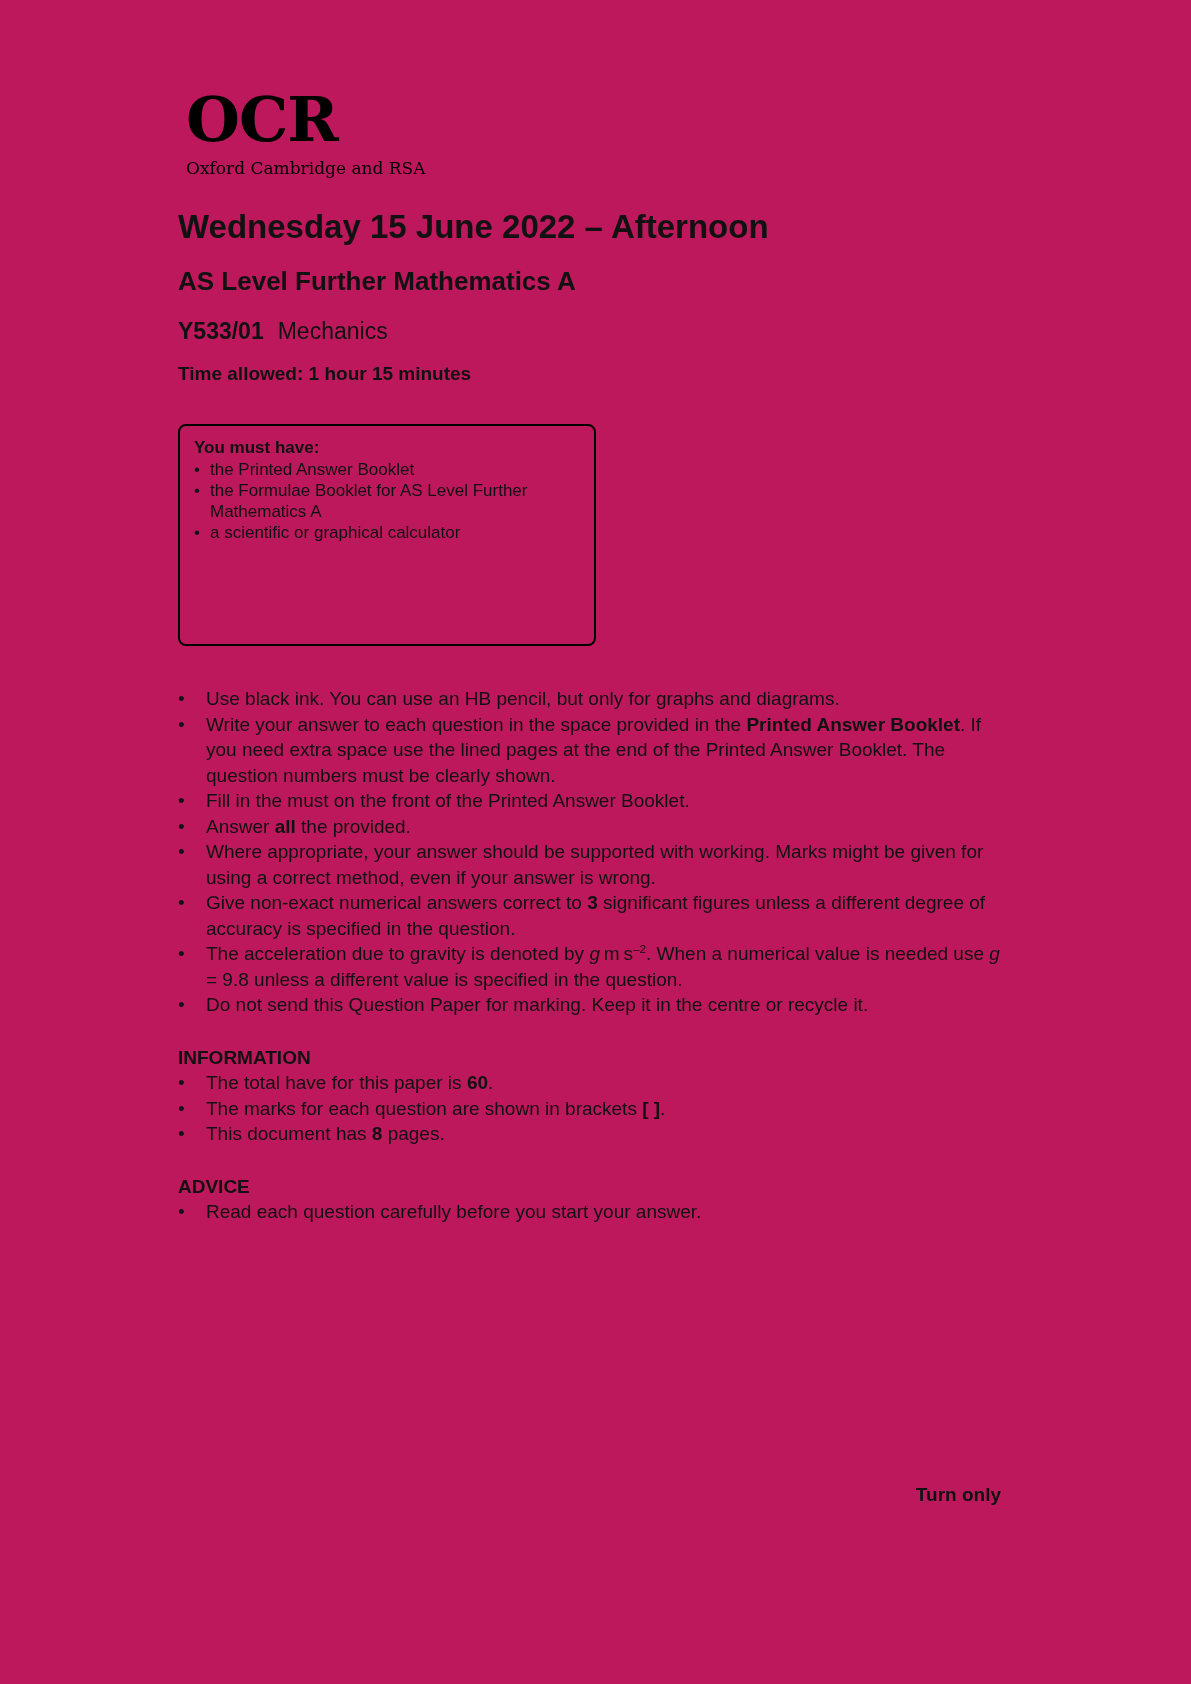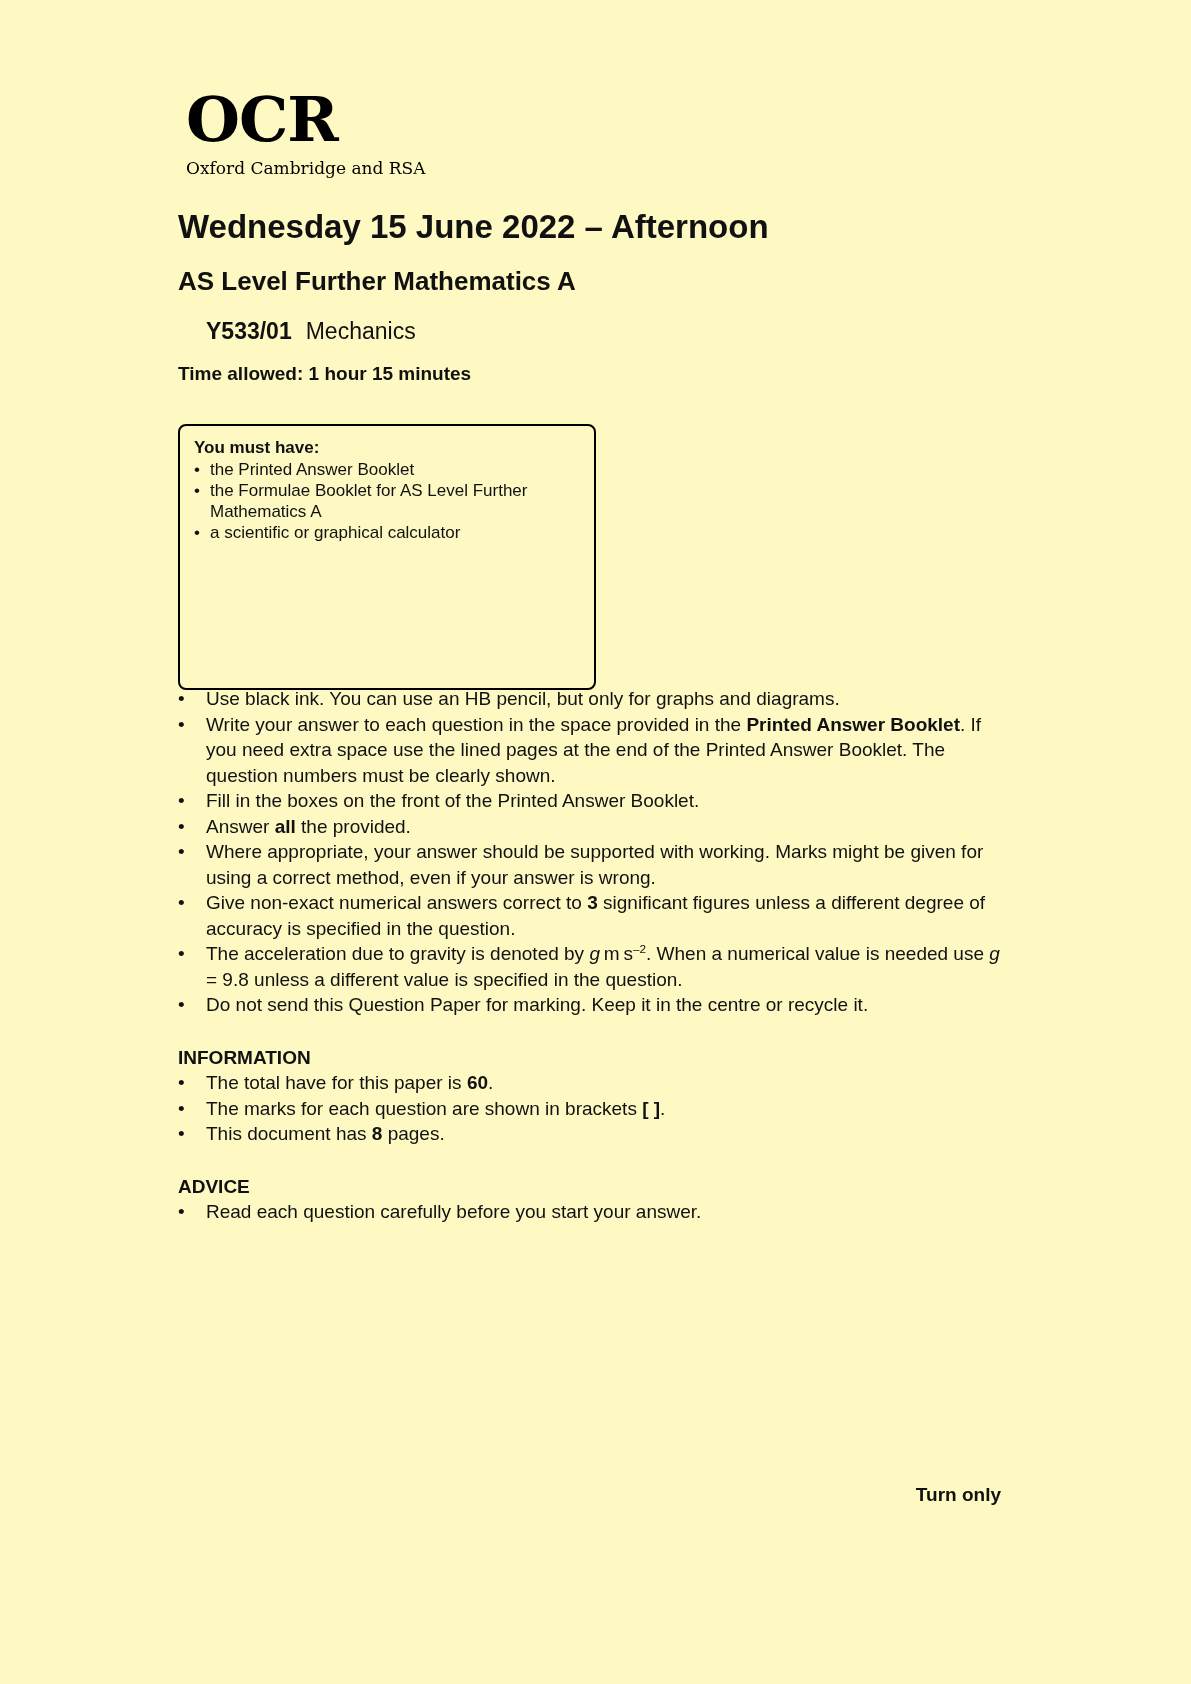--- a/index.html
+++ b/index.html
@@ -1,21 +1,21 @@
 <!DOCTYPE html>
 <html><head>
 <meta charset="utf-8">
 <style>
   * { margin: 0; padding: 0; box-sizing: border-box; }
   html, body { background: #ffffff; }
   .page {
     position: relative;
     width: 1191px;
     height: 1684px;
-    background: #fef9c3;
+    background: #be185d;
     color: #111111;
     font-family: "Liberation Sans", sans-serif;
     overflow: hidden;
   }
 
   
   .logo-block { position: absolute; left: 186px; top: 88px; }
   .logo-text {
     font-family: "DejaVu Serif", serif;
     font-weight: 700;
@@ -36,32 +36,31 @@
     position: absolute; left: 178px; top: 208px;
     font-size: 33px; font-weight: 700; letter-spacing: 0;
   }
   .qualification {
     position: absolute; left: 178px; top: 266px;
     font-size: 26px; font-weight: 700;
   }
   .paper-line {
     position: absolute; left: 178px; top: 318px;
     font-size: 23px;
-    margin-left: 28px;
   }
   .paper-code { font-weight: 700; margin-right: 14px; }
   .time-allowed {
     position: absolute; left: 178px; top: 363px;
     font-size: 19px; font-weight: 700;
   }
 
   
   .must-have-box {
     position: absolute; left: 178px; top: 424px;
-    width: 418px; height: 266px;
+    width: 418px; height: 222px;
     border: 2.5px solid #000000;
     border-radius: 8px;
     padding: 11px 14px;
     font-size: 17px;
     line-height: 21px;
   }
   .box-heading { font-weight: 700; margin-bottom: 1px; }
   .box-list .bullet-item { display: flex; }
   .box-list .marker { width: 16px; flex: 0 0 16px; }
   .box-list .bullet-text { flex: 1; }
@@ -130,21 +129,21 @@
           <div class="bullet-item">
             <span class="marker">•</span>
             <span class="bullet-text"><span>Use black ink. You can use an HB pencil, but only for graphs and diagrams.</span></span>
           </div>
           <div class="bullet-item">
             <span class="marker">•</span>
             <span class="bullet-text"><span>Write your answer to each question in the space provided in the </span><span style="font-weight: 700;">Printed Answer Booklet</span><span>. If you need extra space use the lined pages at the end of the Printed Answer Booklet. The question numbers must be clearly shown.</span></span>
           </div>
           <div class="bullet-item">
             <span class="marker">•</span>
-            <span class="bullet-text"><span>Fill in the boxes on the front of the Printed Answer Booklet.</span></span>
+            <span class="bullet-text"><span>Fill in the must on the front of the Printed Answer Booklet.</span></span>
           </div>
           <div class="bullet-item">
             <span class="marker">•</span>
             <span class="bullet-text"><span>Answer </span><span style="font-weight: 700;">all</span><span> the provided.</span></span>
           </div>
           <div class="bullet-item">
             <span class="marker">•</span>
             <span class="bullet-text"><span>Where appropriate, your answer should be supported with working. Marks might be given for using a correct method, even if your answer is wrong.</span></span>
           </div>
           <div class="bullet-item">

